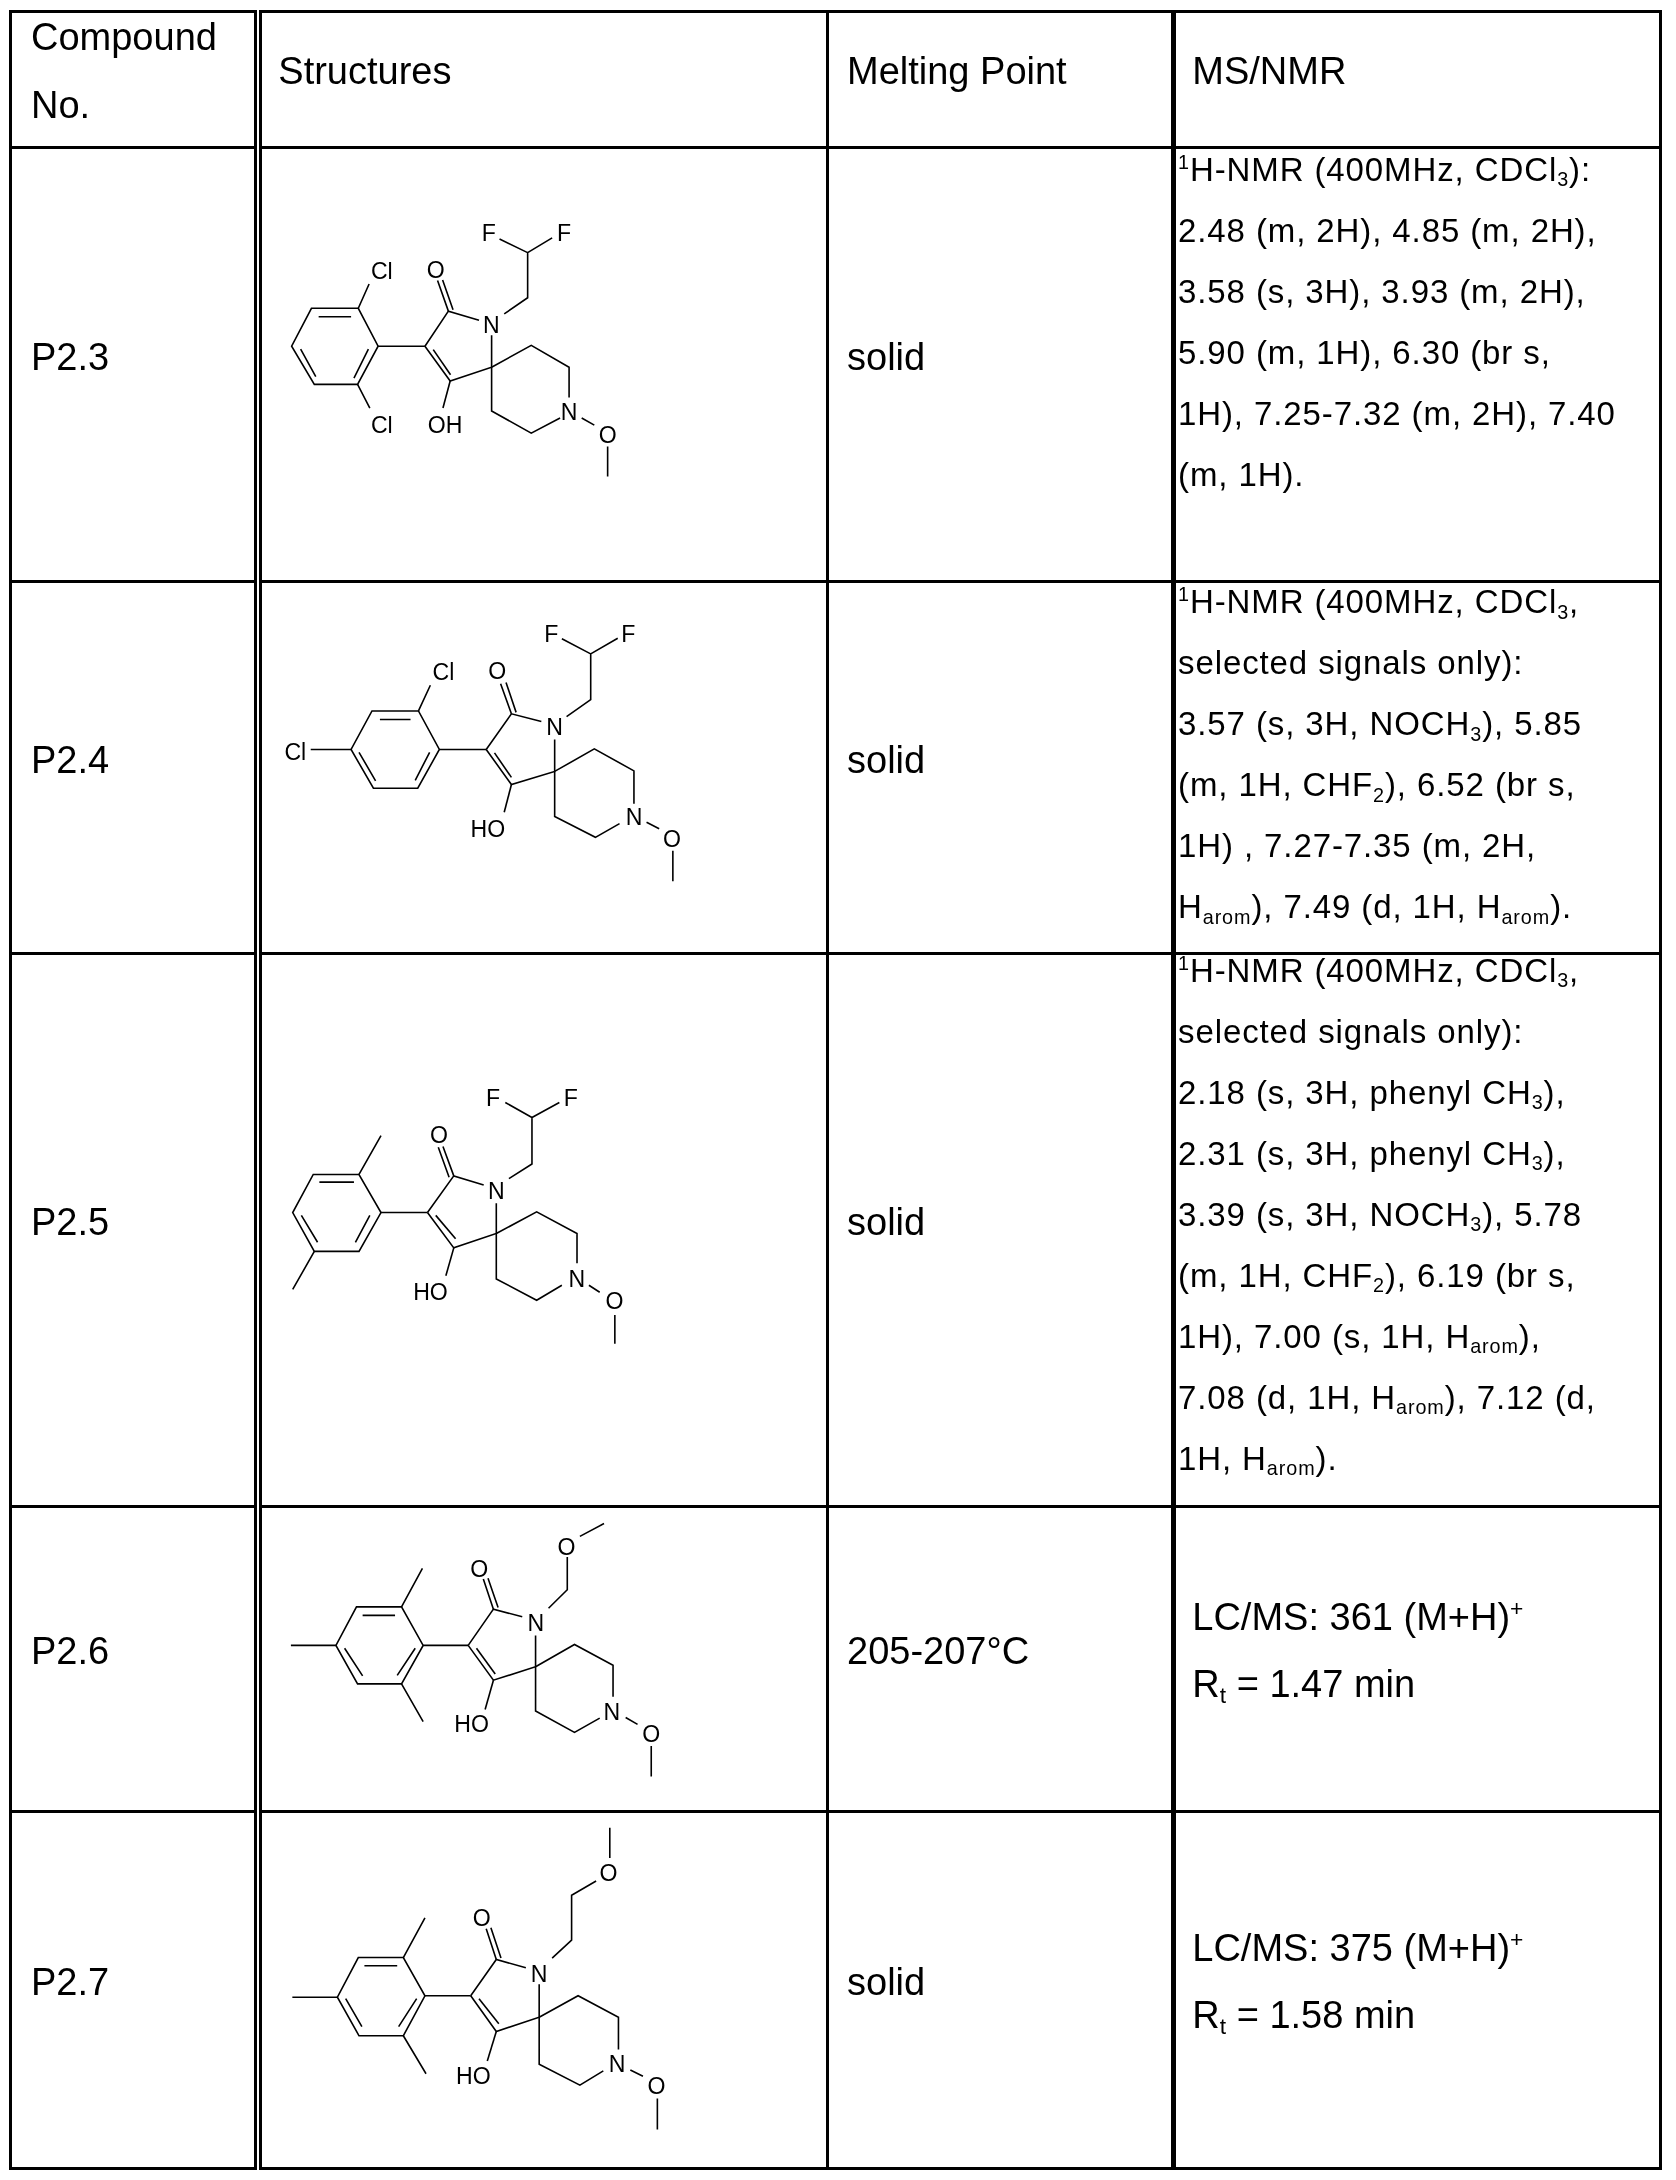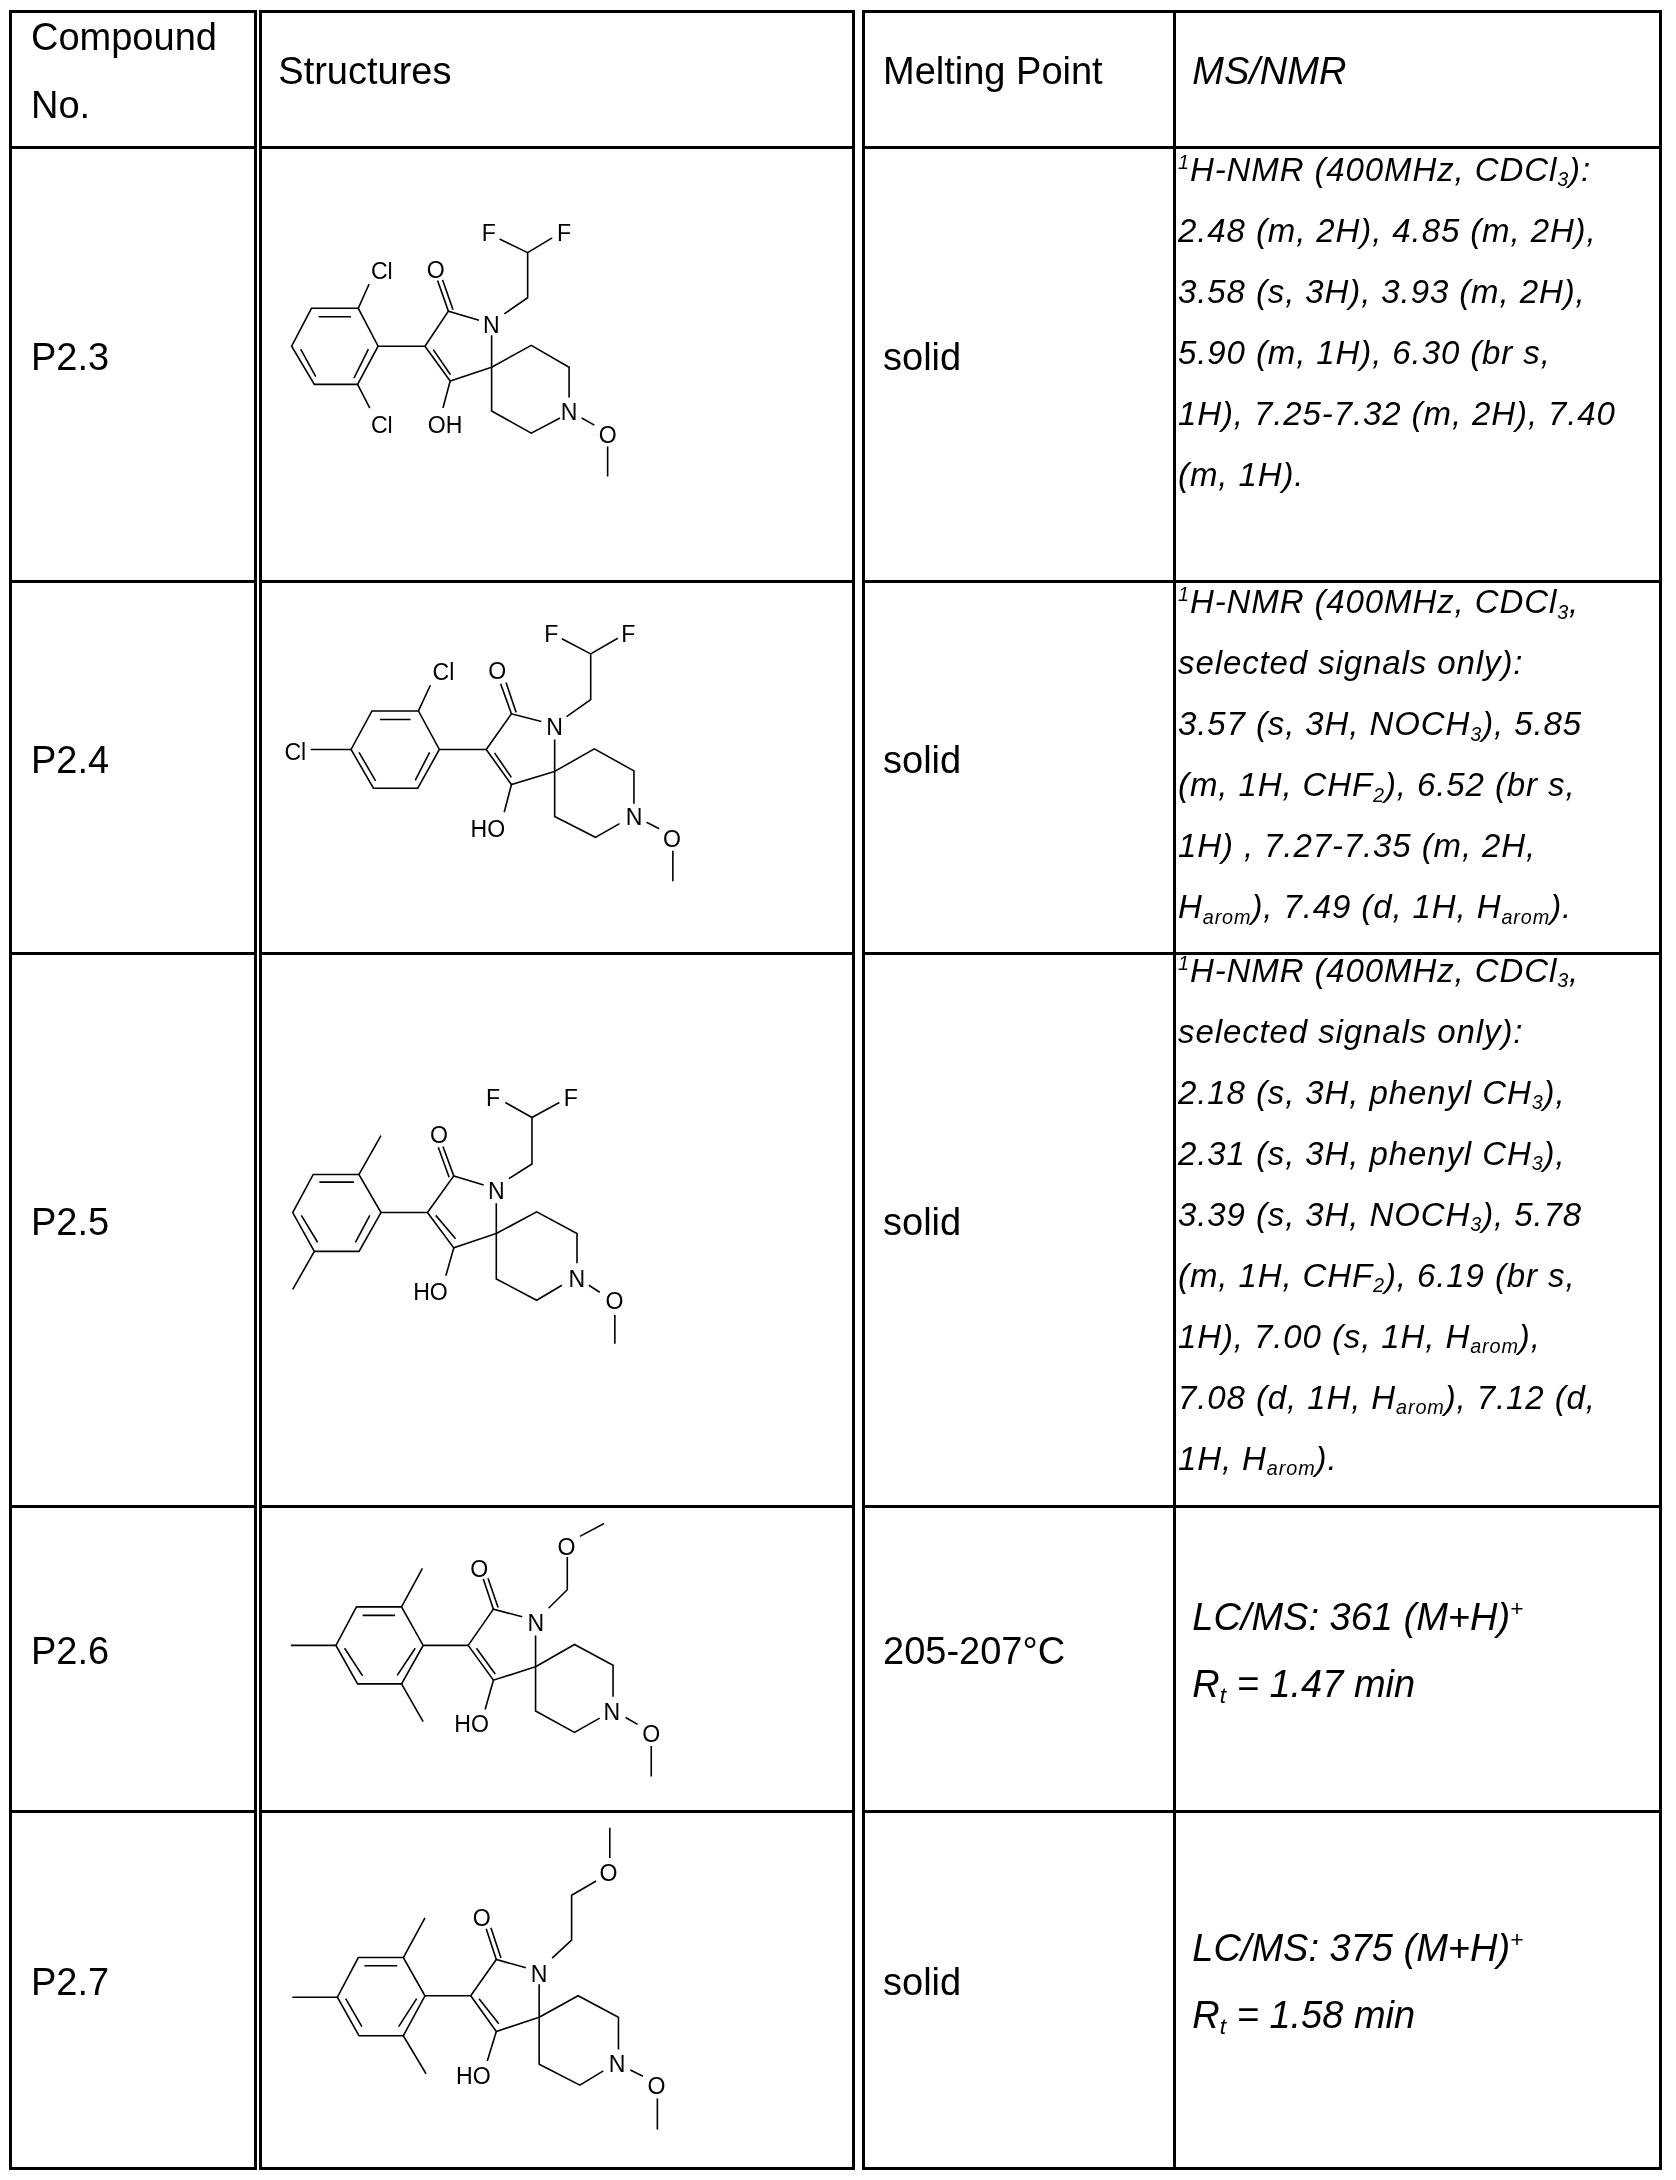--- a/index.html
+++ b/index.html
@@ -1,22 +1,22 @@
 <!DOCTYPE html>
 <html style="font-size:13.7px"><head>
 <meta charset="utf-8">
 <style>
   html, body { margin: 0; padding: 0; background: #ffffff; }
   body { width: 1676px; height: 2180px; position: relative; overflow: hidden;
          font-family: "Liberation Sans", sans-serif; color: #000000; }
   .cell { position: absolute; box-sizing: border-box; border: 3.4px solid #000000; background: #ffffff; }
   .c0 { left: 9px;   width: 248px; }
   .c1 { left: 259px;  width: 596px; }
-  .c2 { left: 862px;  width: 348px; }
-  .c3 { left: 1173px; width: 489px; font-style: italic; }
+  .c2 { left: 826px;  width: 348px; }
+  .c3 { left: 1173px; width: 489px; }
   .r0 { top: 10.3px;   height: 140px; }
   .r1 { top: 146px;  height: 437px; }
   .r2 { top: 580px;  height: 375px; }
   .r3 { top: 952px; height: 556px; }
   .r4 { top: 1505px; height: 308px; }
   .r5 { top: 1810px; height: 360px; }
   .center { display: flex; flex-direction: column; justify-content: center; }
   .txt { font-size: 38px; line-height: 68px; transform: translateY(-7.7px); }
   .hdr .txt { transform: translateY(-8.6px); }
   .pad-c0 { padding-left: 19px; padding-right: 6.8px; }

